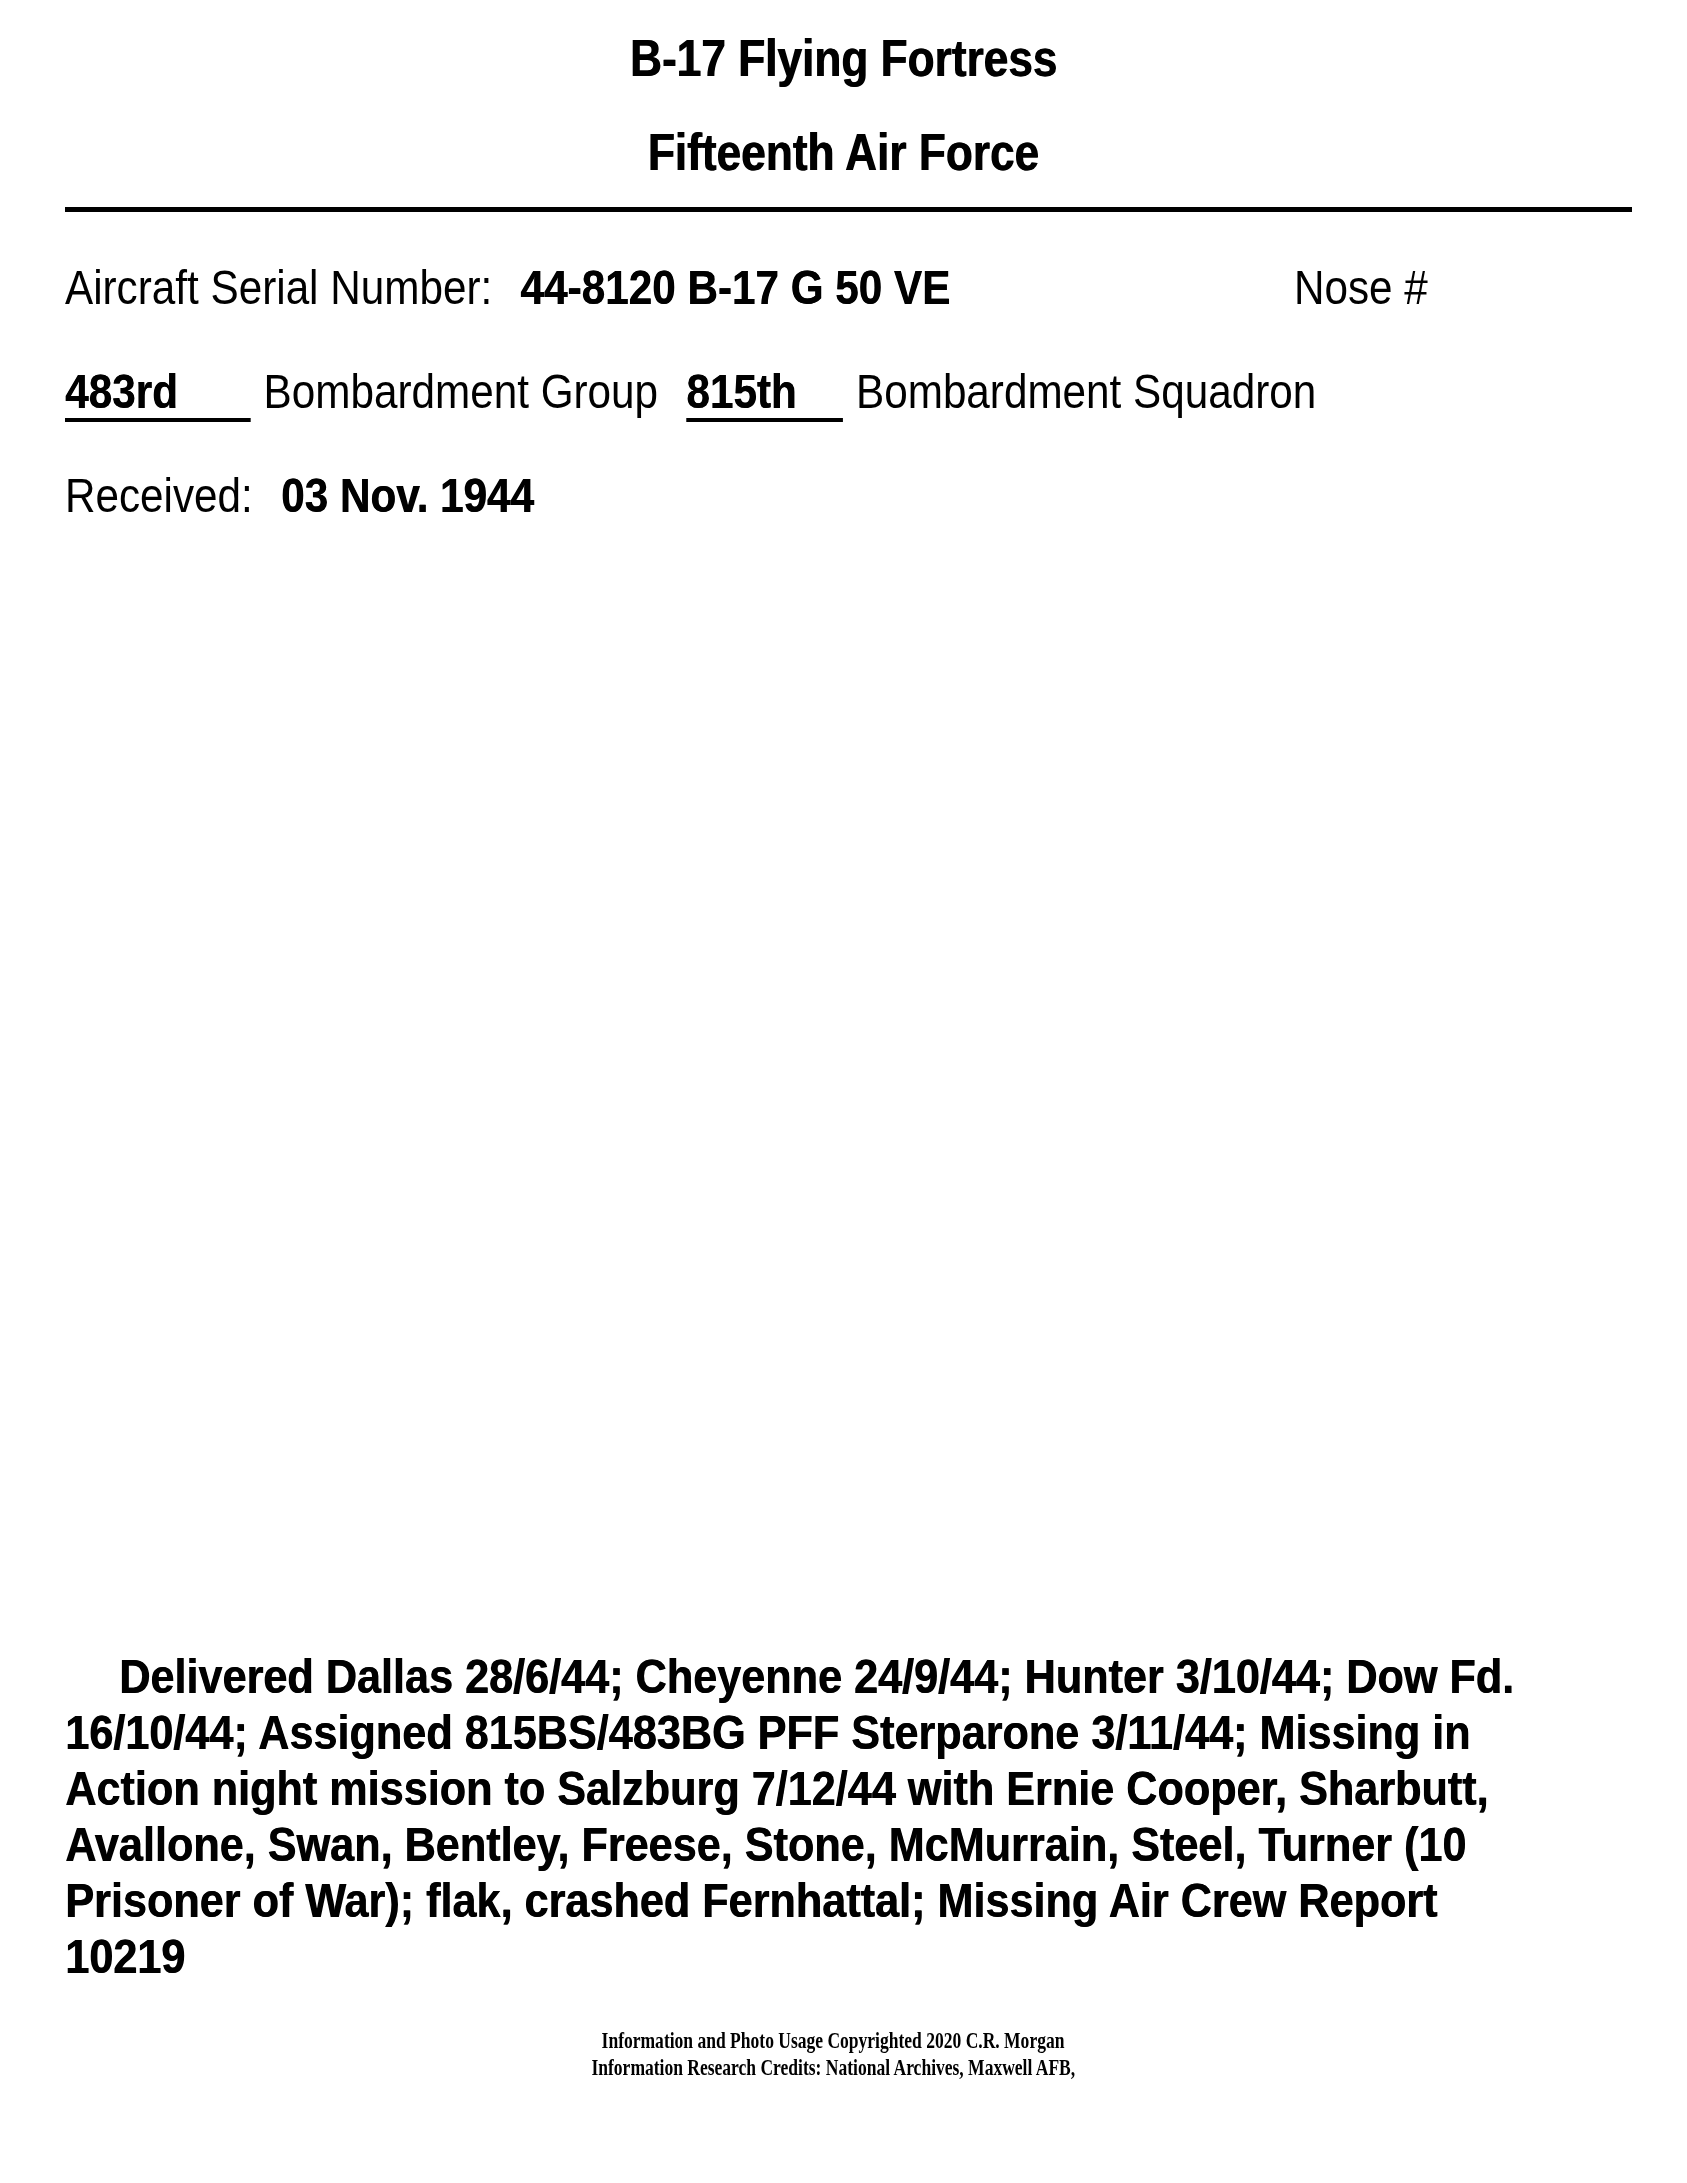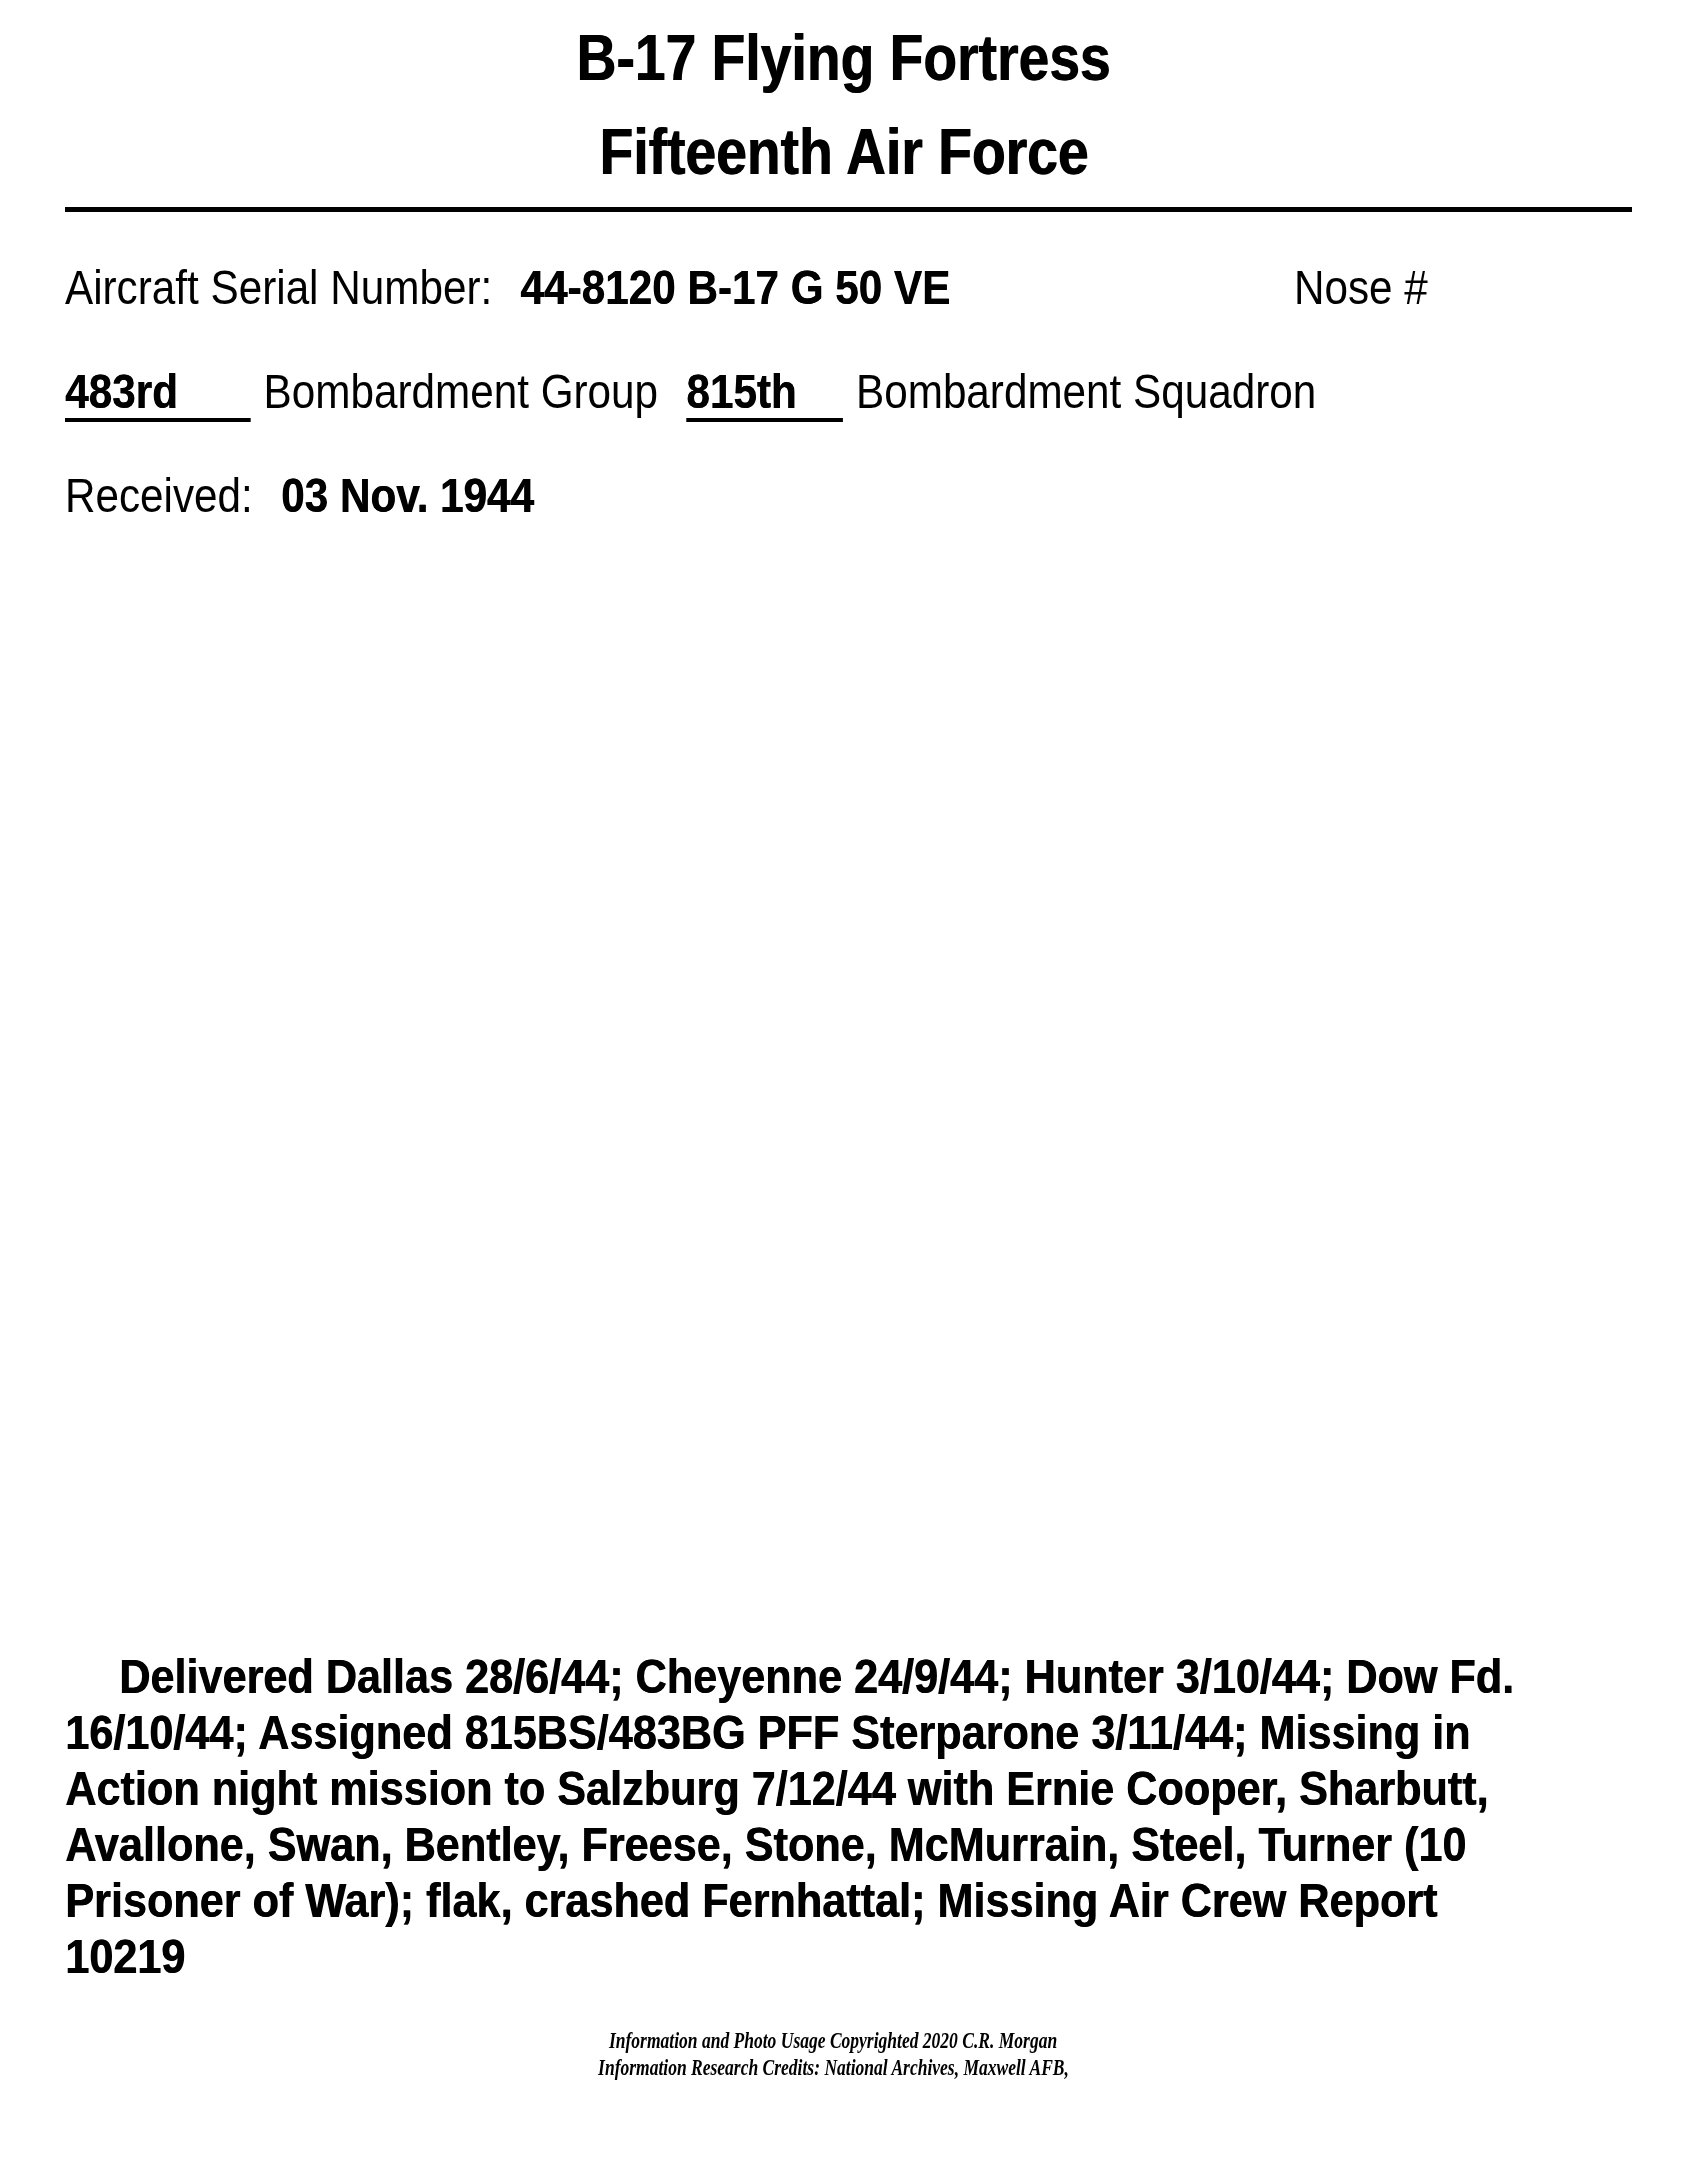--- a/index.html
+++ b/index.html
@@ -17,21 +17,21 @@
   }
 
   
   .title-block {
     margin-top: 11.2px;
     width: 1647px;
     text-align: center;
   }
   .title-line {
     display: block;
-    font-size: 65px;
+    font-size: 52px;
     line-height: 94px;
     font-weight: 700;
     white-space: nowrap;
     padding-left: 40px;
   }
   .title-line > span {
     display: inline-block;
     transform: scaleX(0.85);
     transform-origin: 50% 50%;
     text-shadow: 1px 0 0 currentColor;
@@ -97,21 +97,20 @@
   }
   .hist-line.first {
     padding-left: 60px;
   }
 
   
   .footer {
     margin-top: 42px;
     width: 1667px;
     text-align: center;
-    font-style: italic;
   }
   .footer-line {
     display: block;
     font-family: "Liberation Serif", serif;
     font-size: 24px;
     line-height: 27px;
     font-weight: 700;
     white-space: nowrap;
   }
   .footer-line > span {

